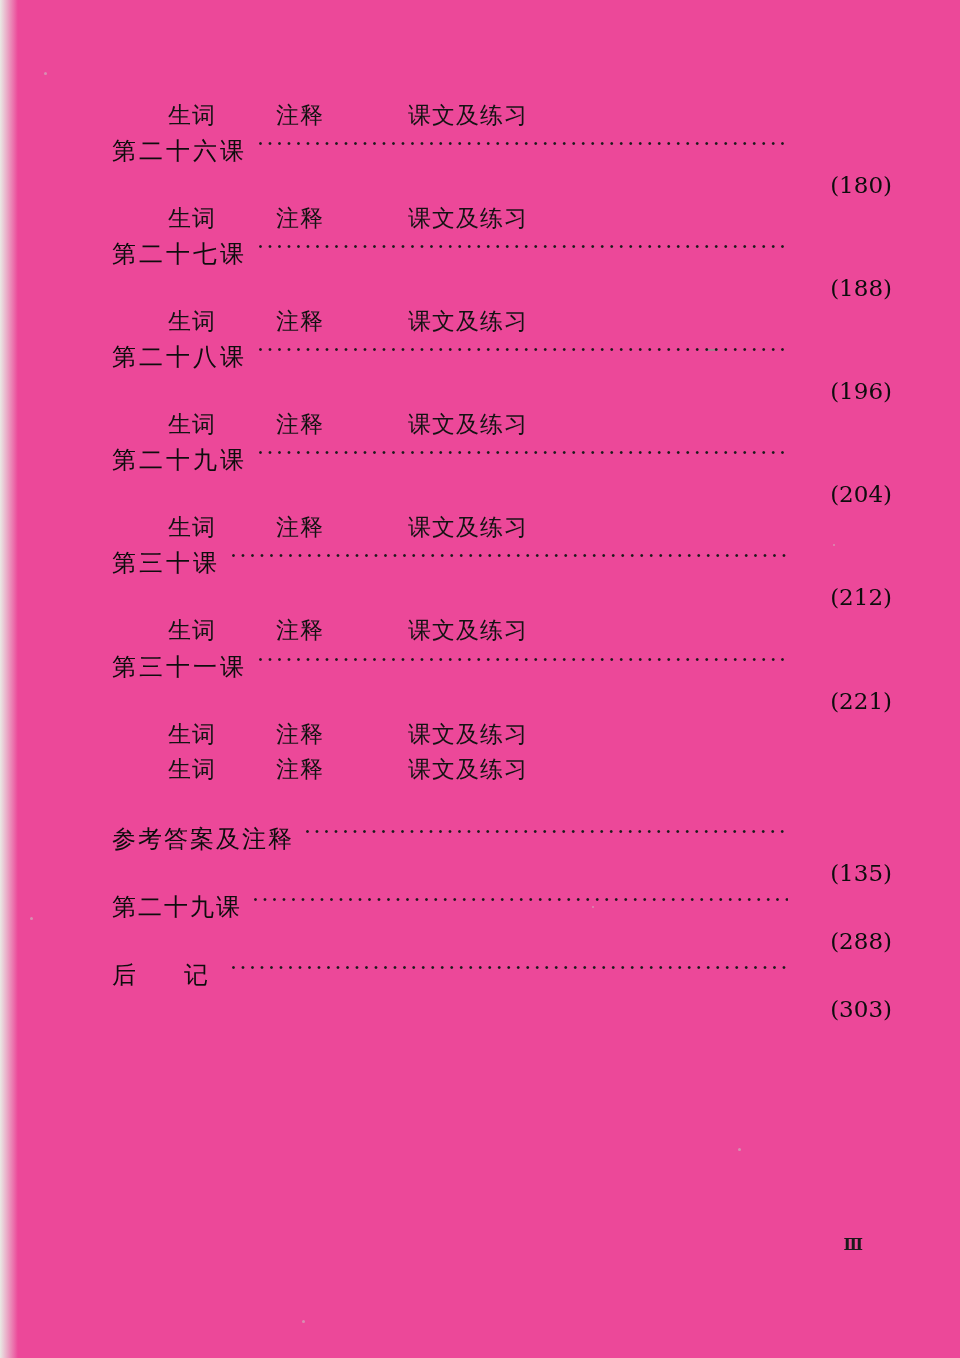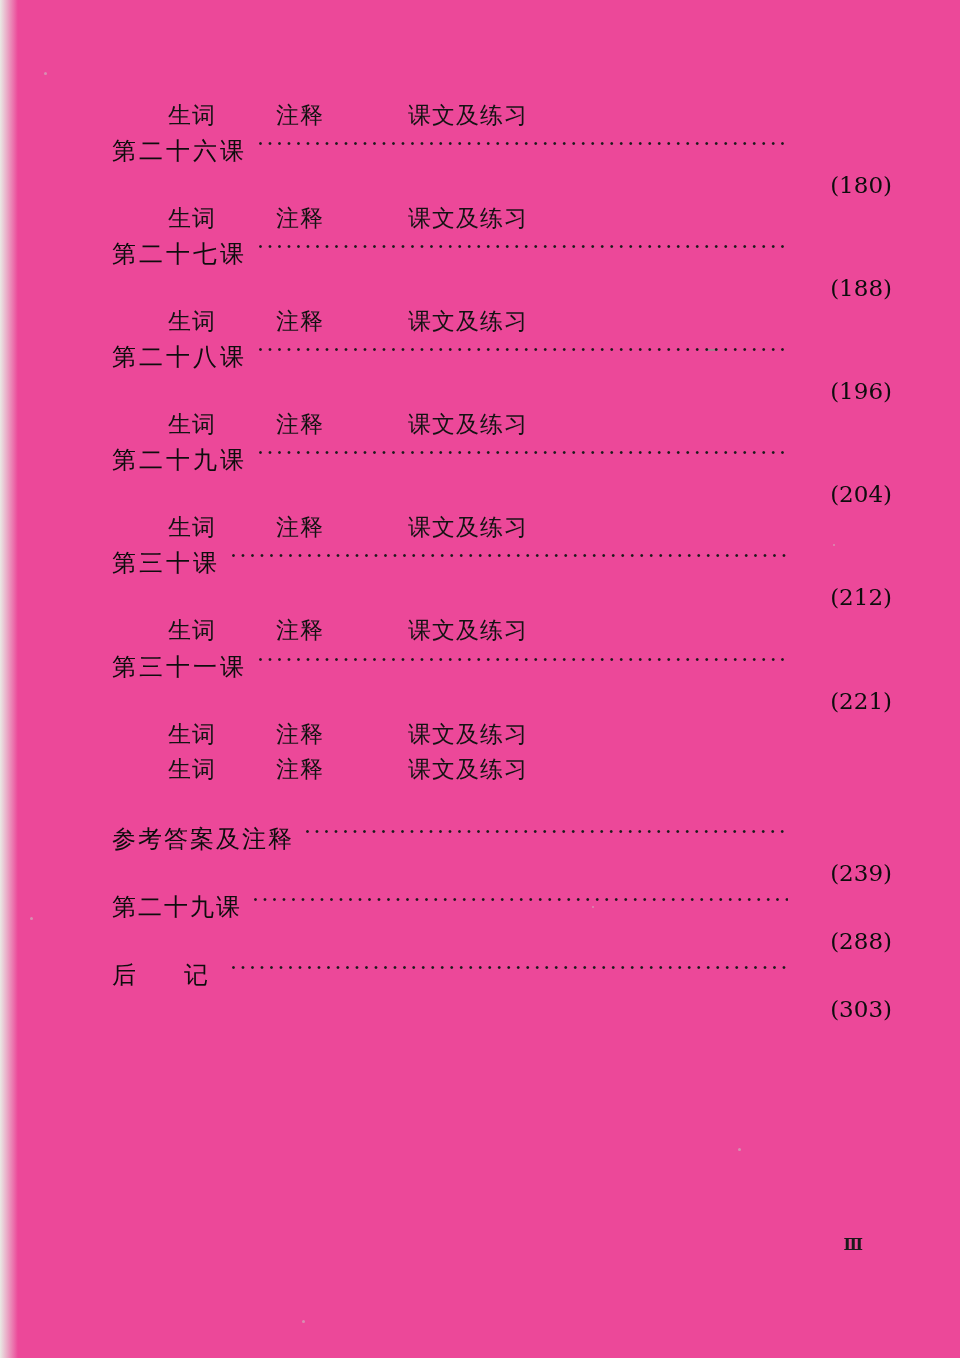--- a/index.html
+++ b/index.html
@@ -231,21 +231,21 @@
       <span class="cell c1">生词</span>
       <span class="cell c2">注释</span>
       <span class="cell c3">课文及练习</span>
     </div>
 
     <div class="spacer"></div>
 
     <div class="entry back">
       <span class="label">参考答案及注释</span>
       <span class="leader"></span>
-      <span class="pageno">(239)</span>
+      <span class="pageno">(135)</span>
     </div>
     <div class="entry back">
       <span class="label">第二十九课</span>
       <span class="leader"></span>
       <span class="pageno">(288)</span>
     </div>
     <div class="entry back wide">
       <span class="label">后　记</span>
       <span class="leader"></span>
       <span class="pageno">(303)</span>

